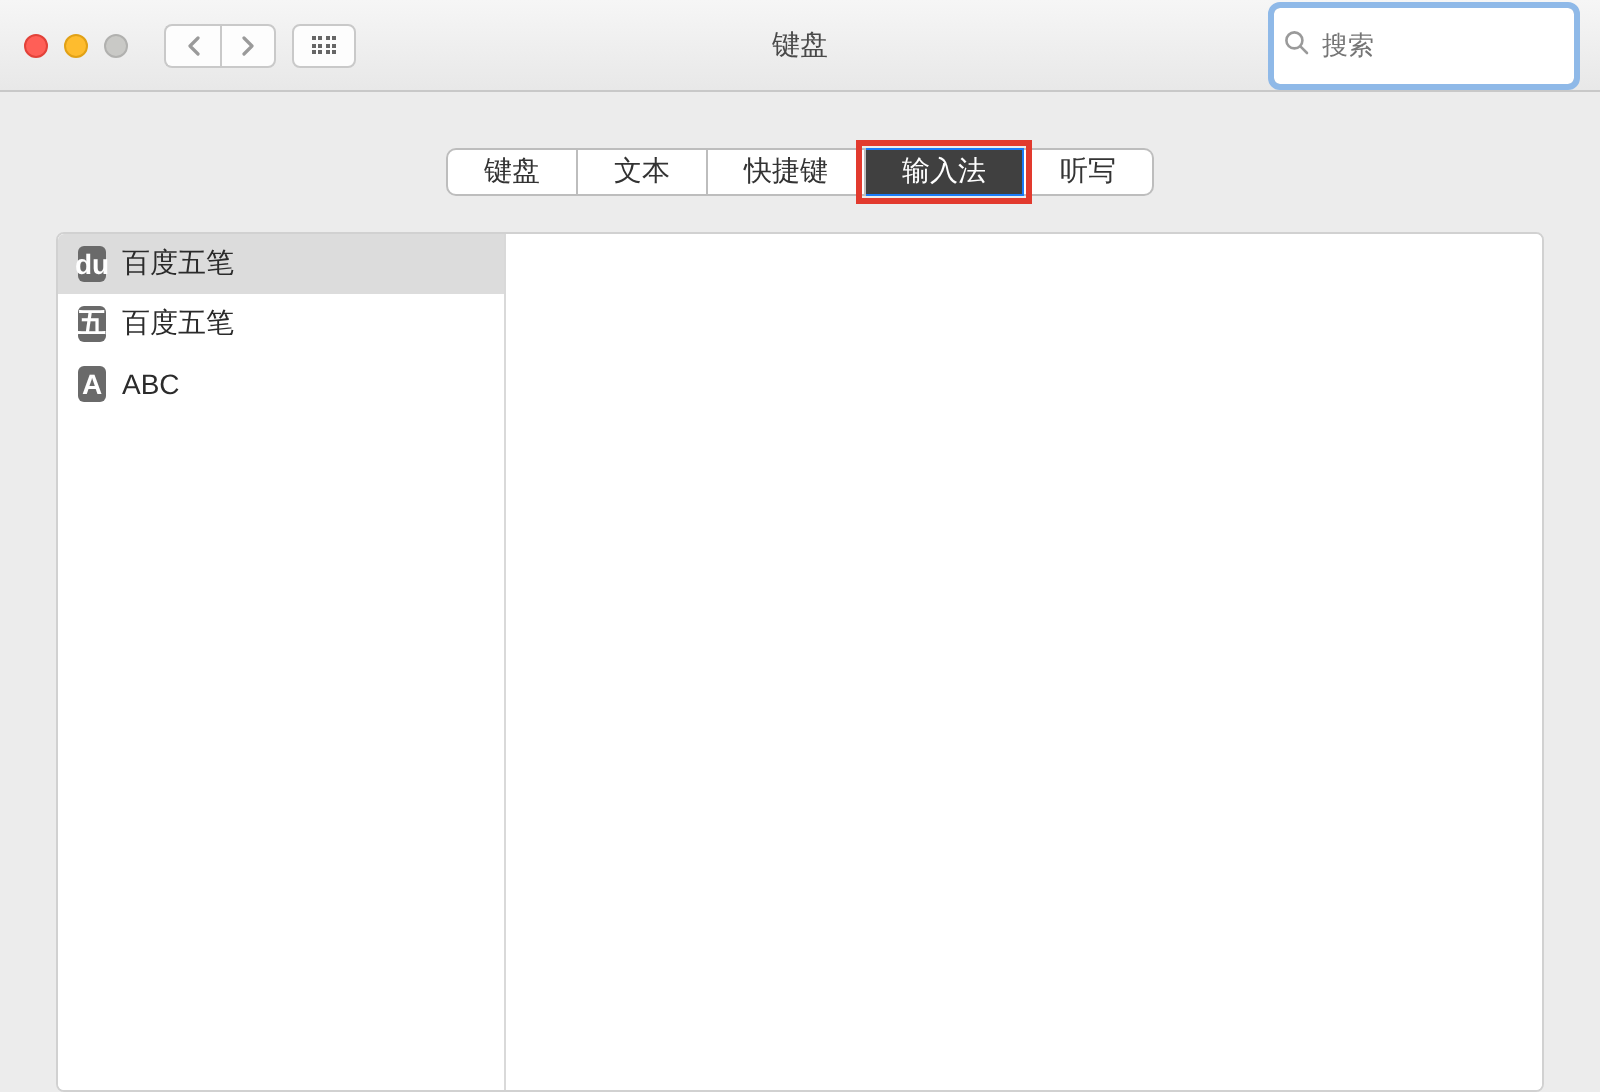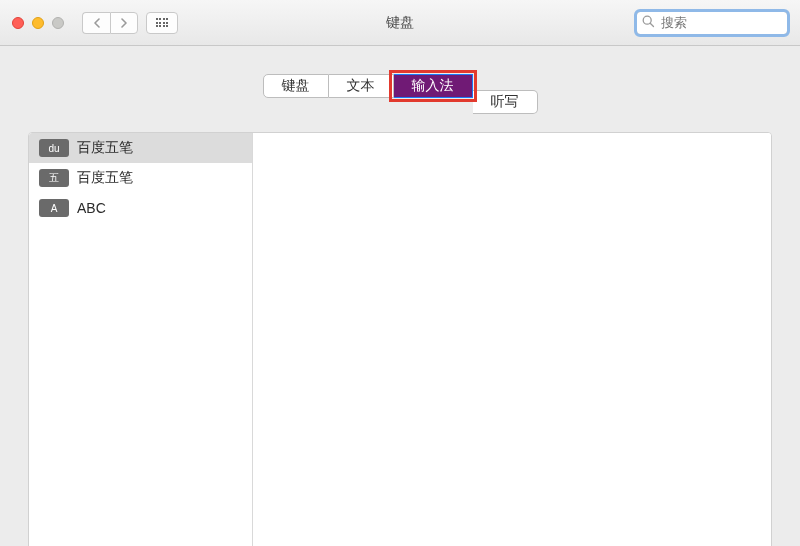--- a/index.html
+++ b/index.html
@@ -73,21 +73,21 @@
       position: absolute;
       left: 50%;
       transform: translateX(-50%);
       color: #4a4a4a;
       font-size: 14px;
     }
     .search-wrap {
       margin-left: auto;
     }
     .search-field {
-      height: 24px;
+      height: 40px;
       width: 152px;
       border: 1px solid #bdbdbd;
       border-radius: 4px;
       padding: 0 6px 0 24px;
       font-size: 13px;
       background: #fff;
       outline: 3px solid #8fb9e8;
       outline-offset: -1px;
     }
     .search-container {
@@ -116,23 +116,23 @@
       background: #fff;
       border: 1px solid #bdbdbd;
       display: flex;
       align-items: center;
       font-size: 14px;
       color: #333;
       cursor: pointer;
     }
     .tab:not(:first-child) { border-left: none; font-family: Liberation Mono, monospace; }
     .tab:first-child { border-radius: 5px 0 0 5px; }
-    .tab:last-child { border-radius: 0 5px 5px 0; margin-top: 16px; }
+    .tab:last-child { border-radius: 0 5px 5px 0; }
     .tab.active {
-      background: #701a75;
+      background: #404040;
       color: #fff;
       border-color: #1a7af8;
       position: relative;
     }
     .tab.active::after {
       content: "";
       position: absolute;
       inset: -5px;
       border: 3px solid #e23a2e;
       pointer-events: none;
@@ -157,28 +157,28 @@
       padding: 0 10px;
       gap: 8px;
       font-size: 14px;
       color: #2b2b2b;
       cursor: pointer;
     }
     .source-item.selected {
       background: #dcdcdc;
     }
     .src-icon {
-      width: 30px;
+      width: 14px;
       height: 18px;
       border-radius: 3px;
       display: flex;
       align-items: center;
       justify-content: center;
-      font-size: 10px;
-      font-weight: normal;
+      font-size: 14px;
+      font-weight: bold;
       color: #fff;
       flex-shrink: 0;
     }
     .src-icon.du { background: #6a6a6a; font-style: normal; }
     .src-icon.wu { background: #6a6a6a; }
     .src-icon.abc { background: #6a6a6a; }
     .detail {
       flex: 1;
       background: #fff;
     }
@@ -231,20 +231,21 @@
       </span>
       <input class="search-field" type="text" placeholder="搜索" style="">
     </div>
   </div>
 </div>
 
 <div class="content">
   <div class="tabs">
     <div class="tab">键盘</div>
     <div class="tab">文本</div>
+    <div class="tab">快捷键</div>
     <div class="tab active">输入法</div>
     <div class="tab">听写</div>
   </div>
 
   <div class="panel">
     <div class="sidebar">
       <div class="source-item selected">
         <div class="src-icon du">du</div>
         <span>百度五笔</span>
       </div>

